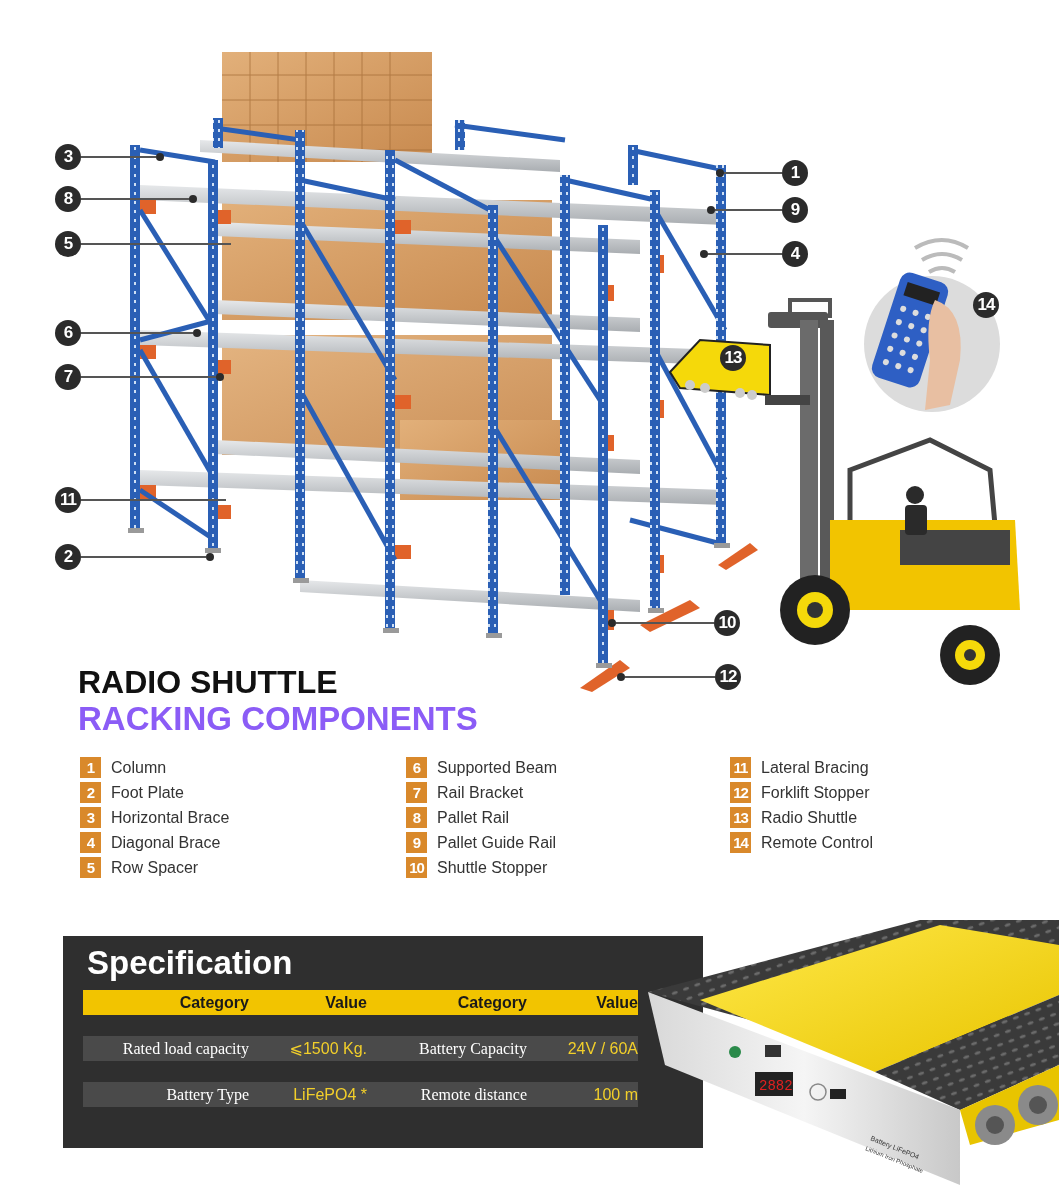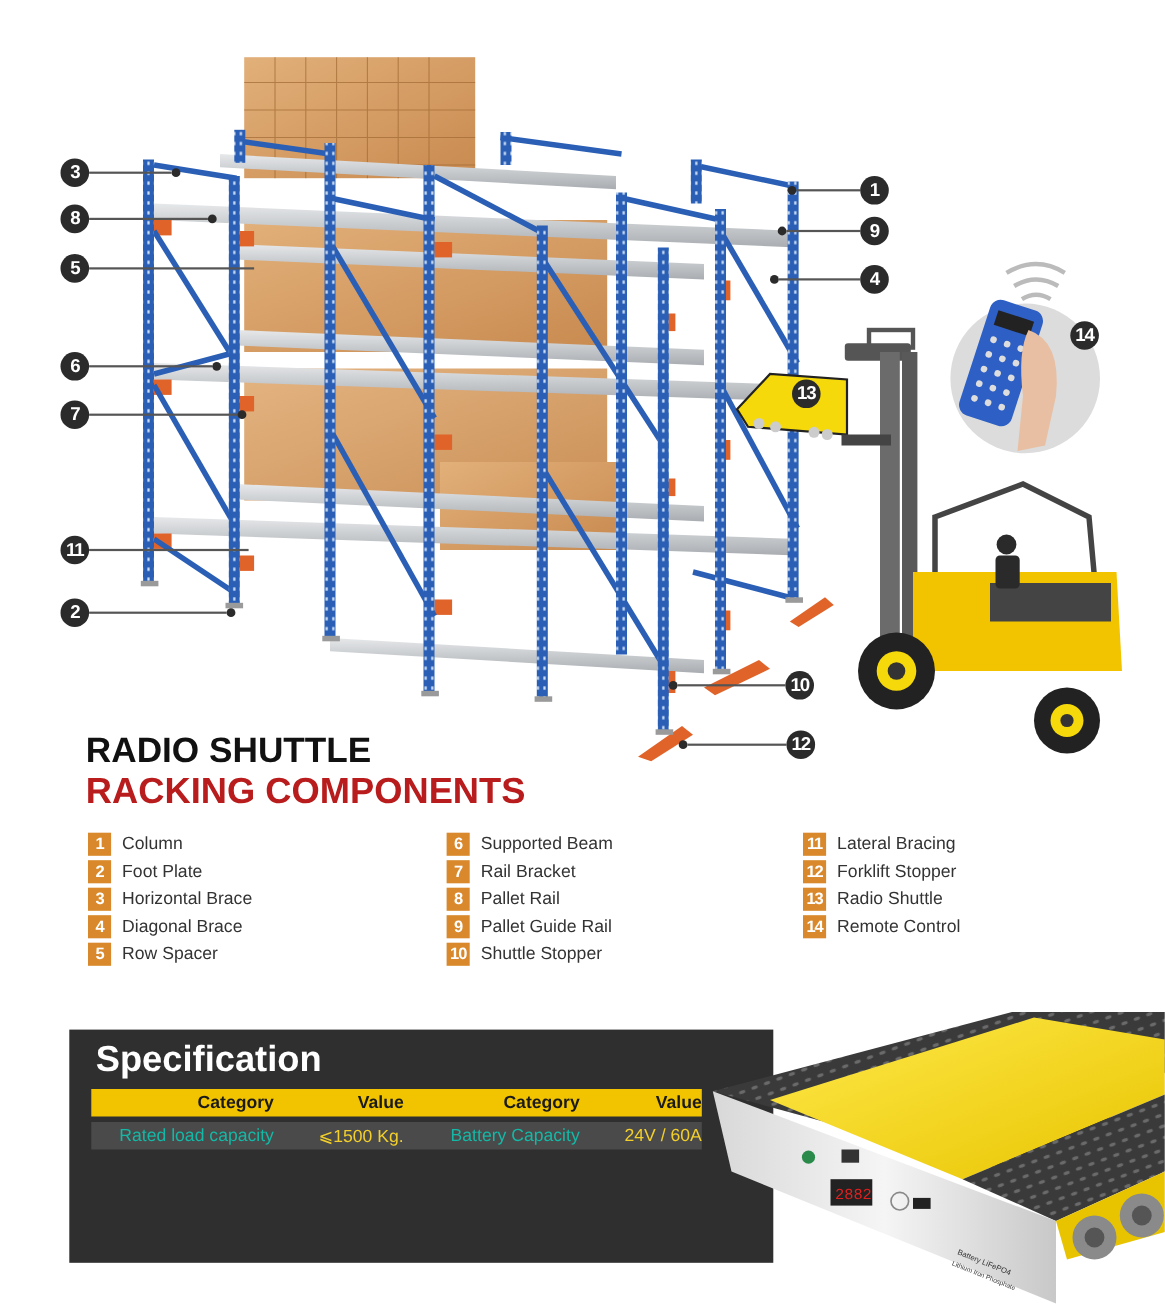--- a/index.html
+++ b/index.html
@@ -14,47 +14,47 @@
     background: #2b2b2b; color: #fff;
     font-family: "Liberation Sans", sans-serif; font-weight: bold; font-size: 17px;
     display: flex; align-items: center; justify-content: center;
     letter-spacing: -1px;
   }
   .leader { height: 2px; background: #555; }
   .dot { width: 8px; height: 8px; border-radius: 50%; background: #2b2b2b; }
 
   .title { position: absolute; left: 78px; top: 664px; }
   .title .l1 { font-size: 32px; font-weight: bold; color: #111; line-height: 36px; }
-  .title .l2 { font-size: 33px; font-weight: bold; color: #b91c1c; line-height: 38px; }
+  .title .l2 { font-size: 33px; font-weight: bold; color: #8b5cf6; line-height: 38px; }
 
   .legend { position: absolute; top: 755px; }
   .legend-item { display: flex; align-items: center; height: 25px; }
   .legend-num {
     width: 21px; height: 21px; background: #d9892b; color: #fff;
     font-weight: bold; font-size: 15px; display: flex; align-items: center; justify-content: center;
     margin-right: 10px; letter-spacing: -1px;
   }
   .legend-label { font-size: 16px; color: #333; }
 
   .spec {
     position: absolute; left: 63px; top: 936px; width: 640px; height: 212px;
     background: #2f2f2f;
     text-align: right;
   }
   .spec-title { position: absolute; left: 24px; top: 8px; font-size: 33px; font-weight: bold; color: #fff; }
   .spec-table { position: absolute; left: 20px; top: 54px; width: 555px; }
-  .spec-row { display: flex; align-items: center; height: 25px; margin-bottom: 5px; background: #4a4a4a; }
+  .spec-row { display: flex; align-items: center; height: 25px; margin-bottom: 21px; background: #4a4a4a; }
   .spec-row.header { background: #f2c400; }
   .spec-cell { font-size: 16px; }
   .spec-row.header .spec-cell { color: #1a1a1a; font-weight: bold; }
   .c1 { width: 166px; padding-left: 18px; }
   .c2 { width: 118px; }
   .c3 { width: 160px; }
   .c4 { width: 111px; }
-  .cat { color: #14b8a6; }
+  .cat { color: #ffffff; font-family: Liberation Serif, serif; }
   .val { color: #f2cf2a; }
 
   .shuttle { position: absolute; left: 640px; top: 915px; width: 419px; height: 281px; }
 </style>
 </head>
 <body>
 
 <div class="illustration">
   <svg width="1059" height="700" viewBox="0 0 1059 700">
     <defs>
@@ -376,20 +376,26 @@
       <div class="spec-cell c2">Value</div>
       <div class="spec-cell c3">Category</div>
       <div class="spec-cell c4">Value</div>
     </div>
     <div class="spec-row">
       <div class="spec-cell c1 cat">Rated load capacity</div>
       <div class="spec-cell c2 val">⩽1500 Kg.</div>
       <div class="spec-cell c3 cat">Battery Capacity</div>
       <div class="spec-cell c4 val">24V / 60A</div>
     </div>
+    <div class="spec-row">
+      <div class="spec-cell c1 cat">Battery Type</div>
+      <div class="spec-cell c2 val">LiFePO4 *</div>
+      <div class="spec-cell c3 cat">Remote distance</div>
+      <div class="spec-cell c4 val">100 m</div>
+    </div>
   </div>
 </div>
 
 <div class="shuttle">
   <svg width="419" height="281" viewBox="0 0 419 281">
     <defs>
       <pattern id="tread" width="12" height="10" patternUnits="userSpaceOnUse" patternTransform="rotate(-20)">
         <rect width="12" height="10" fill="#3a3a3a"></rect>
         <ellipse cx="6" cy="5" rx="3" ry="1.5" fill="#6a6a6a"></ellipse>
       </pattern>

